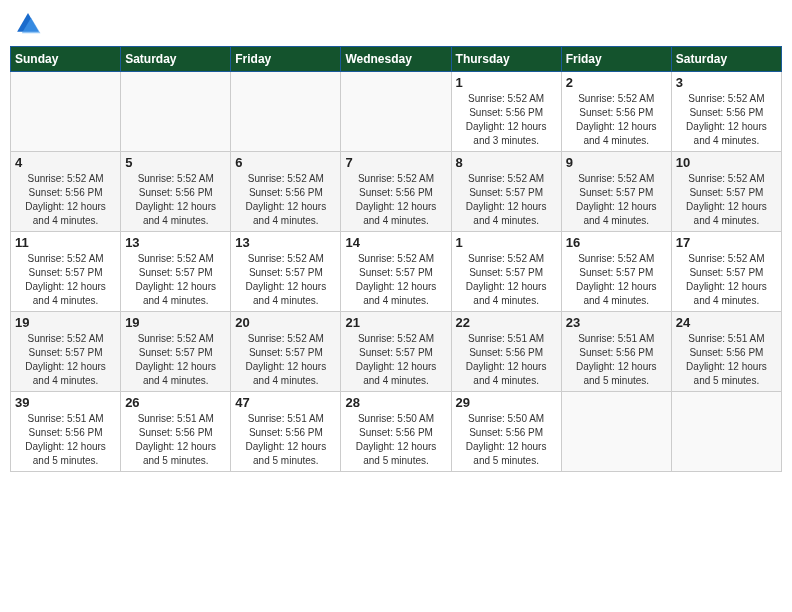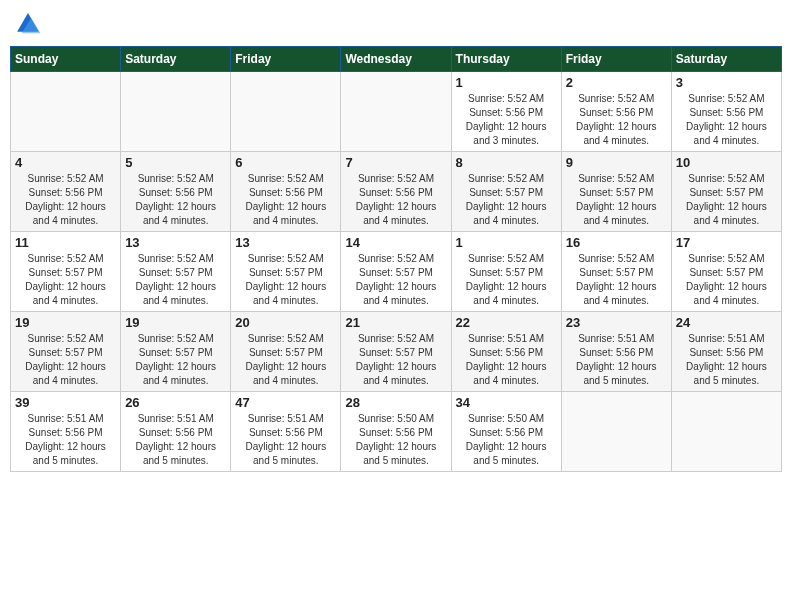--- a/index.html
+++ b/index.html
@@ -240,20 +240,20 @@
         </td>
         <td>
           <span class="day-number">47</span>
           <div class="day-info">Sunrise: 5:51 AM<br>Sunset: 5:56 PM<br>Daylight: 12 hours<br>and 5 minutes.</div>
         </td>
         <td>
           <span class="day-number">28</span>
           <div class="day-info">Sunrise: 5:50 AM<br>Sunset: 5:56 PM<br>Daylight: 12 hours<br>and 5 minutes.</div>
         </td>
         <td>
-          <span class="day-number">34</span>
+          <span class="day-number">29</span>
           <div class="day-info">Sunrise: 5:50 AM<br>Sunset: 5:56 PM<br>Daylight: 12 hours<br>and 5 minutes.</div>
         </td>
         <td class="empty"></td>
         <td class="empty"></td>
       </tr>
     </tbody>
 </table>
 
 </body></html>

